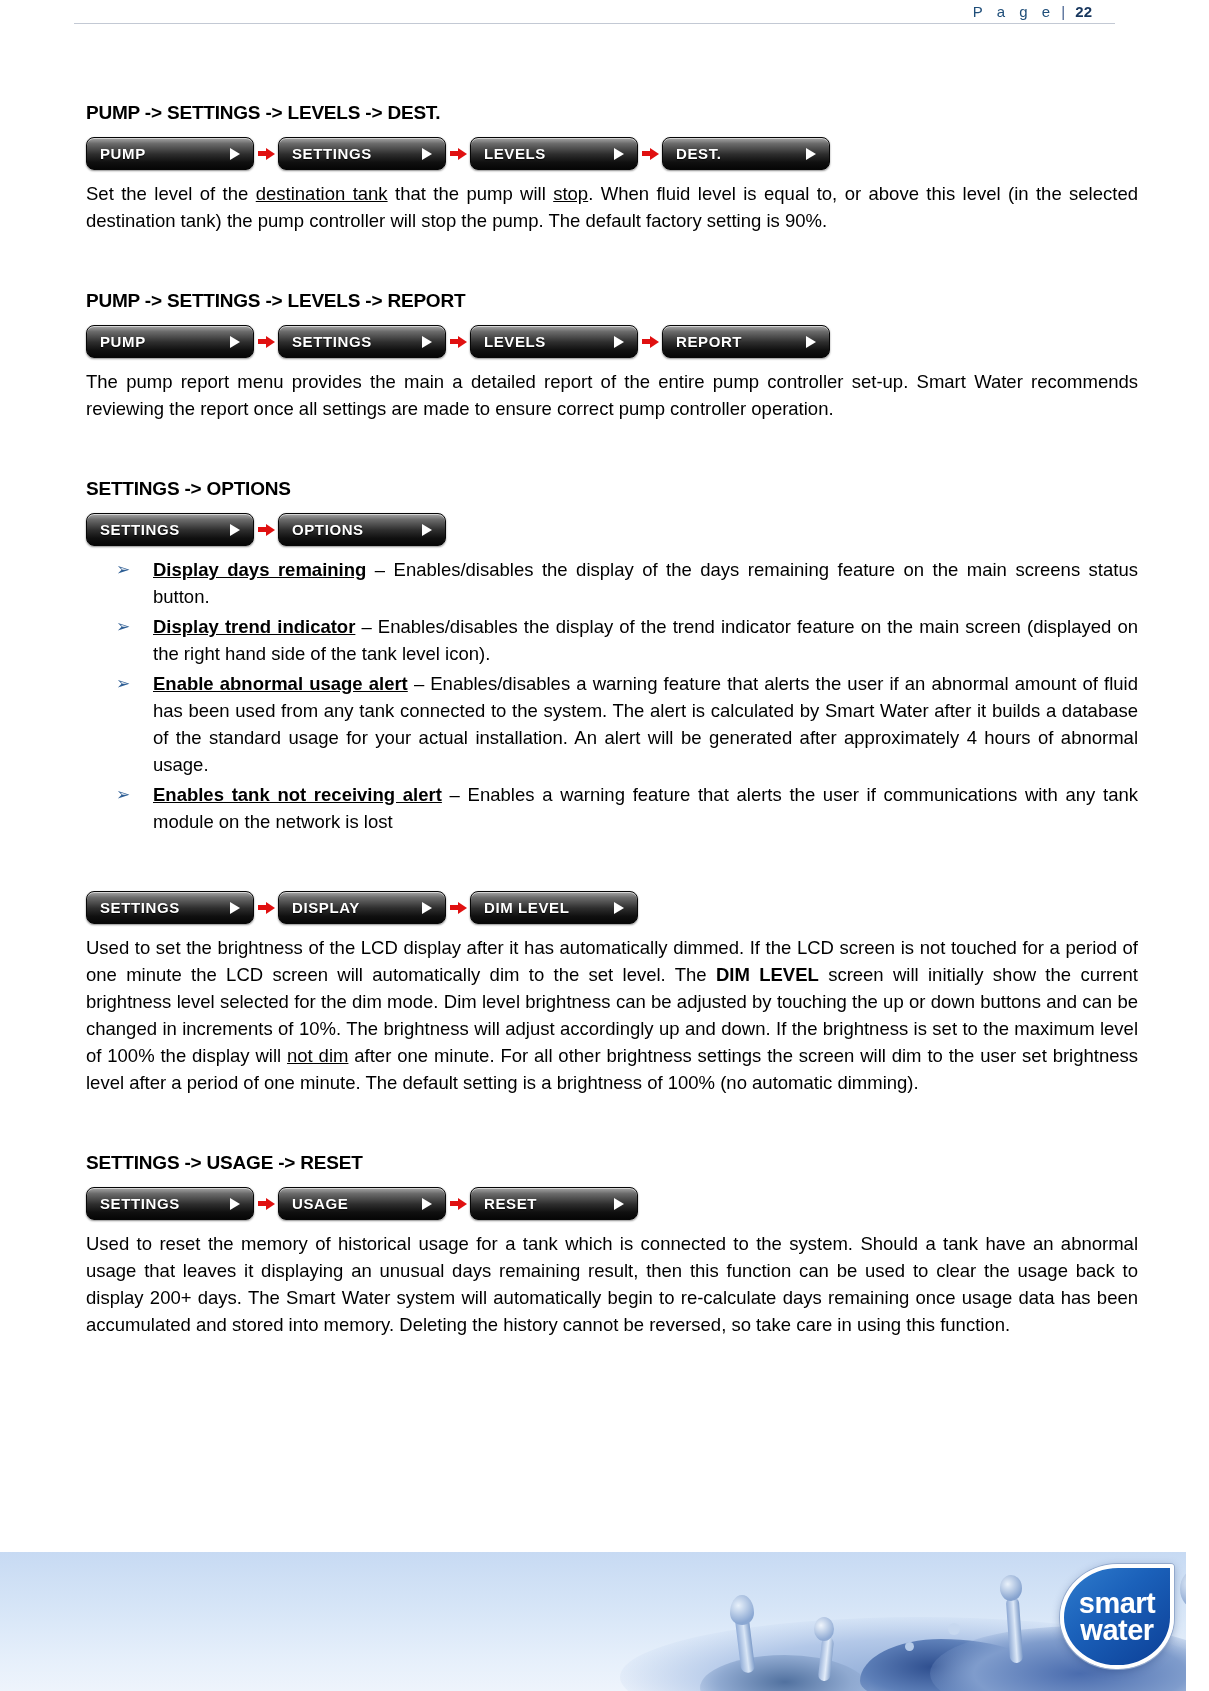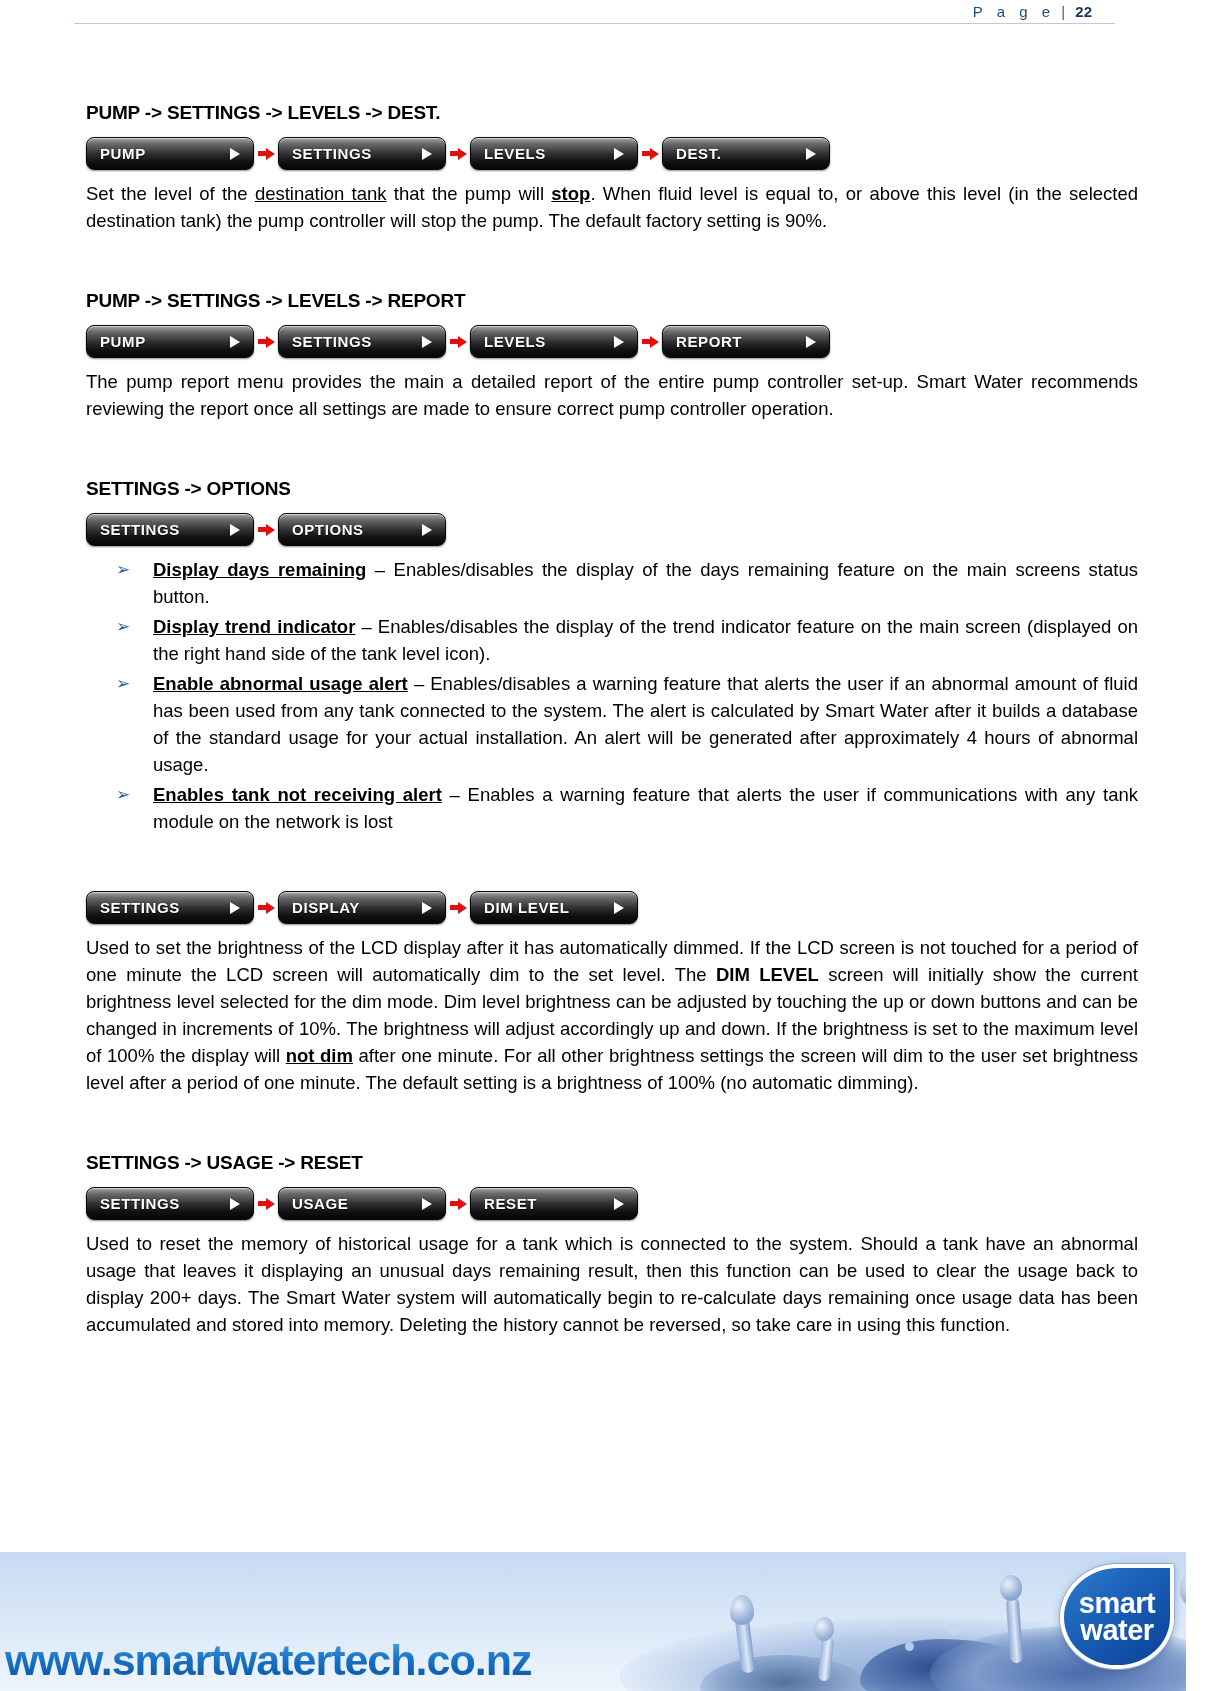--- a/index.html
+++ b/index.html
@@ -29,21 +29,21 @@
   .btn .play{margin-left:auto;width:0;height:0;border-left:10px solid #fff;border-top:6px solid transparent;border-bottom:6px solid transparent;}
   .conn{width:24px;display:flex;align-items:center;justify-content:center;flex:0 0 auto;}
   .conn i{display:block;}
   .conn .stem{width:8px;height:5px;background:#e01010;}
   .conn .head{width:0;height:0;border-left:9px solid #e01010;border-top:6px solid transparent;border-bottom:6px solid transparent;}
   
   .para{margin:0;font-size:18.5px;line-height:27px;text-align:justify;}
   .seg{white-space:pre-wrap;}
   .u{text-decoration:underline;}
   .b{font-weight:bold;}
-  .bu{font-weight:bold;text-decoration:underline;}
+  .bu{font-weight:normal;text-decoration:underline;}
   
   .bullets{margin-top:2px;}
   .bullet{position:relative;padding-left:67px;margin-bottom:3px;font-size:18.5px;line-height:27px;text-align:justify;}
   .bmark{position:absolute;left:30px;top:0;color:#2E5E94;font-size:17px;}
   .lead{font-weight:bold;text-decoration:underline;}
   
   .footer{position:absolute;left:0;top:1552px;width:1209px;height:139px;overflow:hidden;
     background:linear-gradient(180deg,#c7daf3 0%,#d6e5f7 40%,#e7f0fb 80%,#eef4fc 100%);}
   .url{position:absolute;left:5px;bottom:6px;font-size:43px;font-weight:bold;letter-spacing:-1px;
     background:linear-gradient(180deg,#55a7e6 0%,#1a74c8 45%,#0b4f9e 100%);
@@ -270,20 +270,19 @@
       <div class="sp-drop1"></div>
       <div class="sp-col2"></div>
       <div class="sp-drop2"></div>
       <div class="sp-col3"></div>
       <div class="sp-drop3"></div>
       <div class="sp-right1"></div>
       <div class="sp-right2"></div>
       <div class="sp-fleck1"></div>
       <div class="sp-fleck2"></div>
     </div>
-    <div class="url">www.smartwatertech.co.nz</div>
     <div class="logo">
       <div>smart</div>
       <div>water</div>
     </div>
   </div>
 
 </div>
 
 </body></html>

